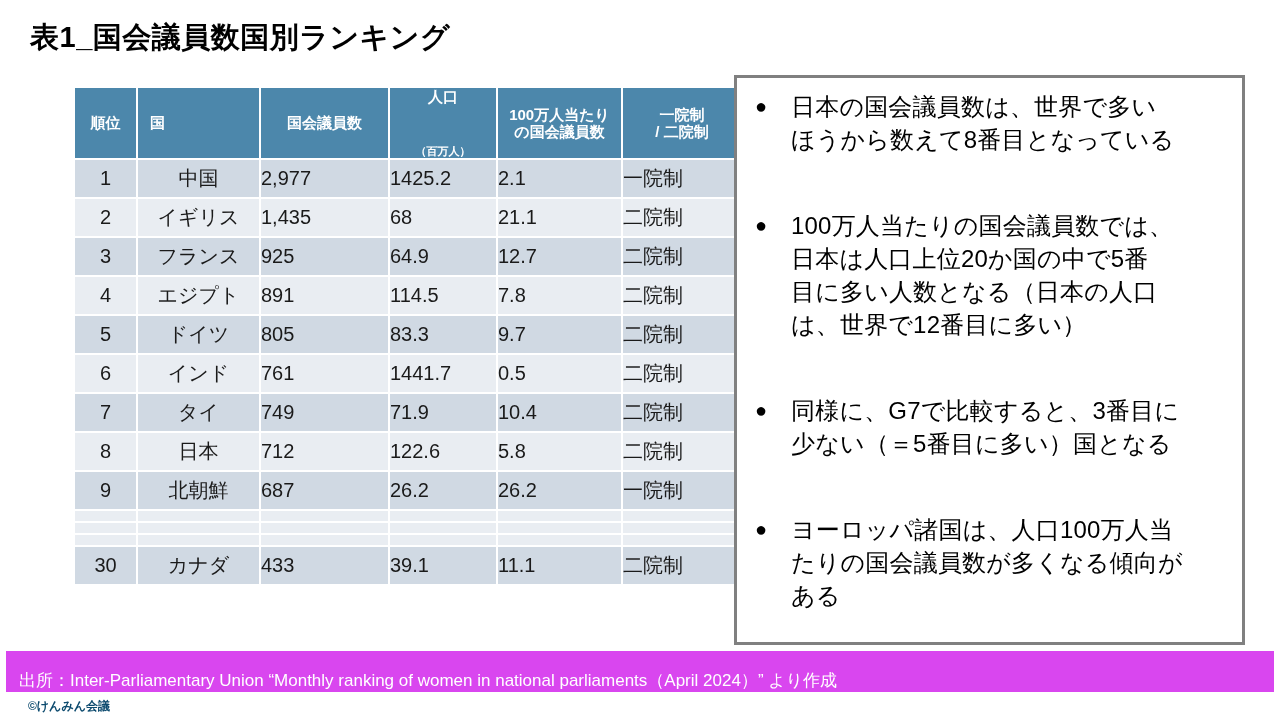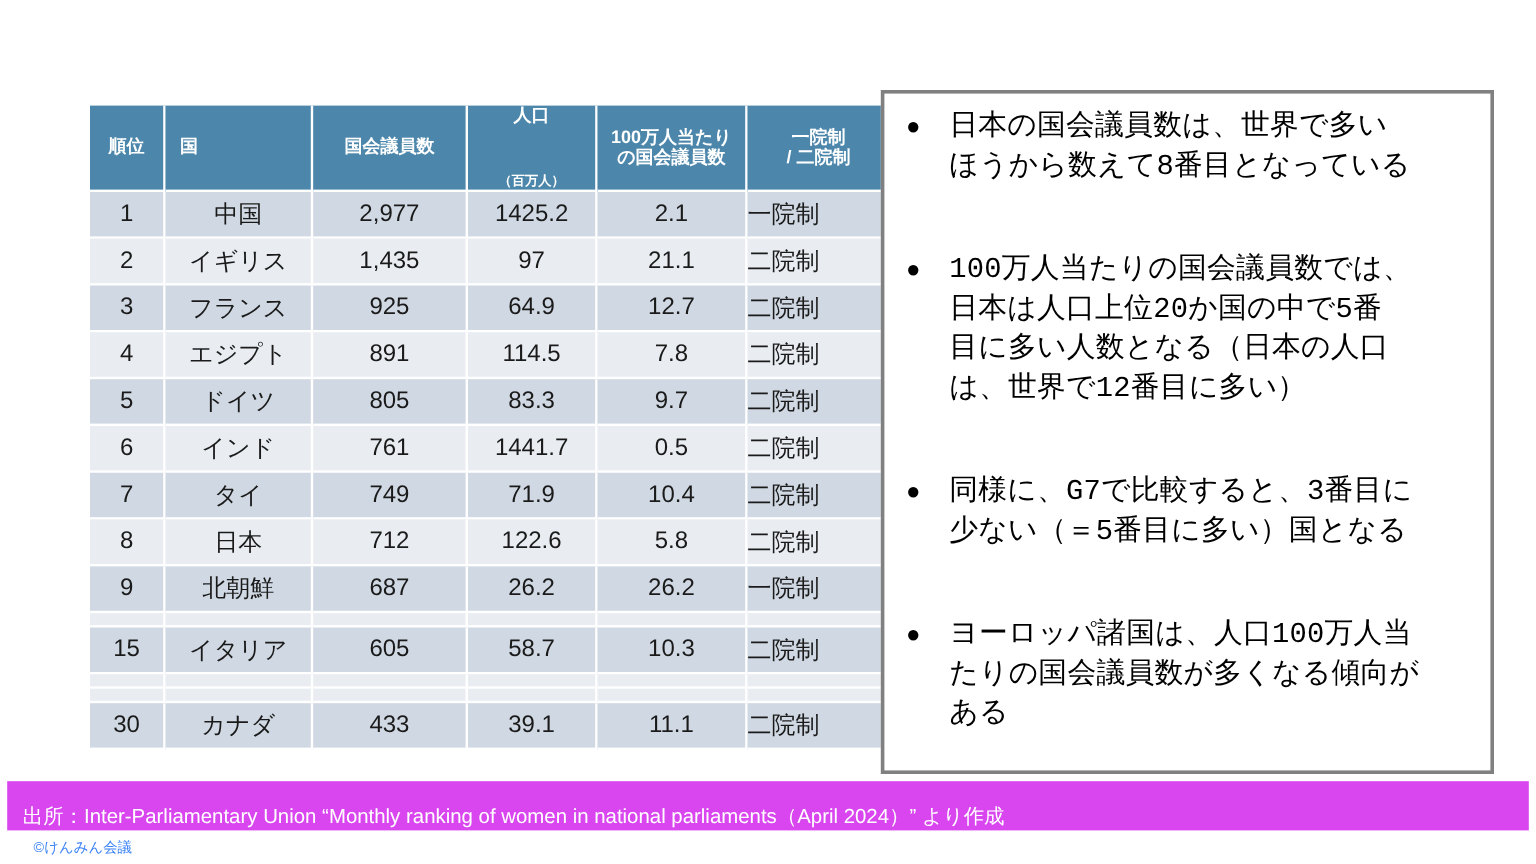--- a/index.html
+++ b/index.html
@@ -35,58 +35,59 @@
     font-size:15px;font-weight:bold;text-align:center;line-height:1.15;
   }
   thead th.h-left{text-align:left;padding-left:12px;}
   thead .hsub{font-size:11px;font-weight:bold;margin-top:40px;}
   tbody tr.data{height:39px;}
   tbody tr.spacer{height:12px;}
   tbody tr.dark td{background:#D0D9E3;}
   tbody tr.light td{background:#E9EDF2;}
   td.c-rank{text-align:center;}
   td.c-country{text-align:center;padding-left:13px;}
-  td.c-num{text-align:center;padding-right:14px;}
+  td.c-num{text-align:left;padding-right:14px;}
   td.c-chamber{text-align:left;padding-left:10px;}
 
   
   .panel{
     position:absolute;left:734px;top:75px;width:511px;height:570px;
     background:#ffffff;border:3px solid #808080;box-sizing:border-box;
     padding:12px 14px 0 18px;
   }
   .bullet{display:flex;margin-bottom:53px;}
   .bullet:last-child{margin-bottom:0;}
   .dot{
     width:36px;flex:0 0 36px;font-size:20px;line-height:33px;color:#000;
   }
   .btext{
     flex:1;font-size:24px;line-height:33px;color:#000;
-    white-space:pre-line;letter-spacing:0.2px;font-family:Liberation Mono, monospace;
+    white-space:pre-line;letter-spacing:0.2px;
   }
 
   
   .source-bar{
     position:absolute;left:6px;top:651px;width:1268px;height:41px;
     background:#d946ef;box-sizing:border-box;
     display:flex;align-items:flex-end;padding-left:13px;
   }
   .source-bar span{color:#ffffff;font-size:17px;}
 
   
   .copyright{
     position:absolute;left:28px;top:698px;
-    font-size:12px;color:#3b82f6;
+    font-size:12px;color:#0c4a6e;font-weight:bold;
   }
 </style>
 </head>
 <body>
 
 <div class="slide">
 
+  <div class="title">表1_国会議員数国別ランキング</div>
 
   <table class="ranking">
     <colgroup>
       <col style="width:63px">
         <col style="width:123px">
         <col style="width:129px">
       <col style="width:108px">
         <col style="width:125px">
         <col style="width:118px">
     </colgroup>
@@ -121,21 +122,21 @@
           <td class="c-country">中国</td>
           <td class="c-num">2,977</td>
           <td class="c-num">1425.2</td>
           <td class="c-num">2.1</td>
           <td class="c-chamber">一院制</td>
         </tr>
         <tr class="data light">
           <td class="c-rank">2</td>
           <td class="c-country">イギリス</td>
           <td class="c-num">1,435</td>
-          <td class="c-num">97</td>
+          <td class="c-num">68</td>
           <td class="c-num">21.1</td>
           <td class="c-chamber">二院制</td>
         </tr>
         <tr class="data dark">
           <td class="c-rank">3</td>
           <td class="c-country">フランス</td>
           <td class="c-num">925</td>
           <td class="c-num">64.9</td>
           <td class="c-num">12.7</td>
           <td class="c-chamber">二院制</td>
@@ -189,28 +190,20 @@
           <td class="c-chamber">一院制</td>
         </tr>
         <tr class="spacer light">
           <td></td>
           <td></td>
           <td></td>
           <td></td>
           <td></td>
           <td></td>
         </tr>
-        <tr class="data dark">
-          <td class="c-rank">15</td>
-          <td class="c-country">イタリア</td>
-          <td class="c-num">605</td>
-          <td class="c-num">58.7</td>
-          <td class="c-num">10.3</td>
-          <td class="c-chamber">二院制</td>
-        </tr>
         <tr class="spacer light">
           <td></td>
           <td></td>
           <td></td>
           <td></td>
           <td></td>
           <td></td>
         </tr>
         <tr class="spacer light">
           <td></td>

